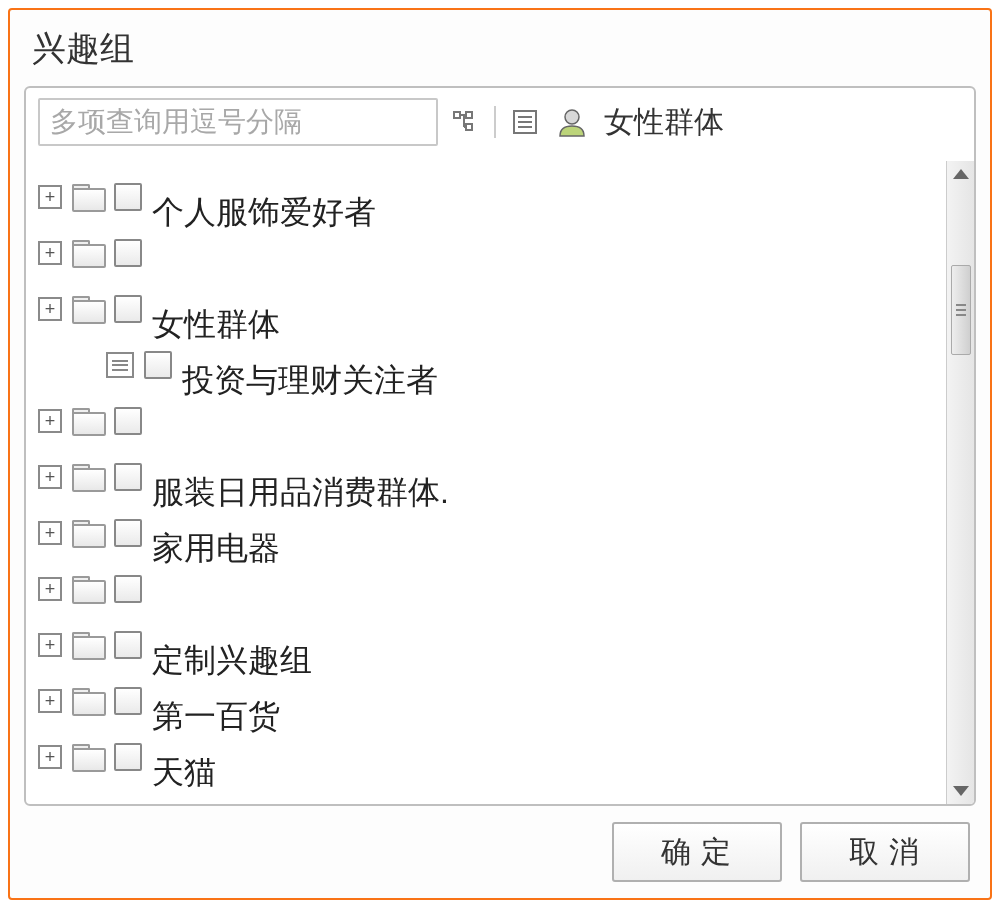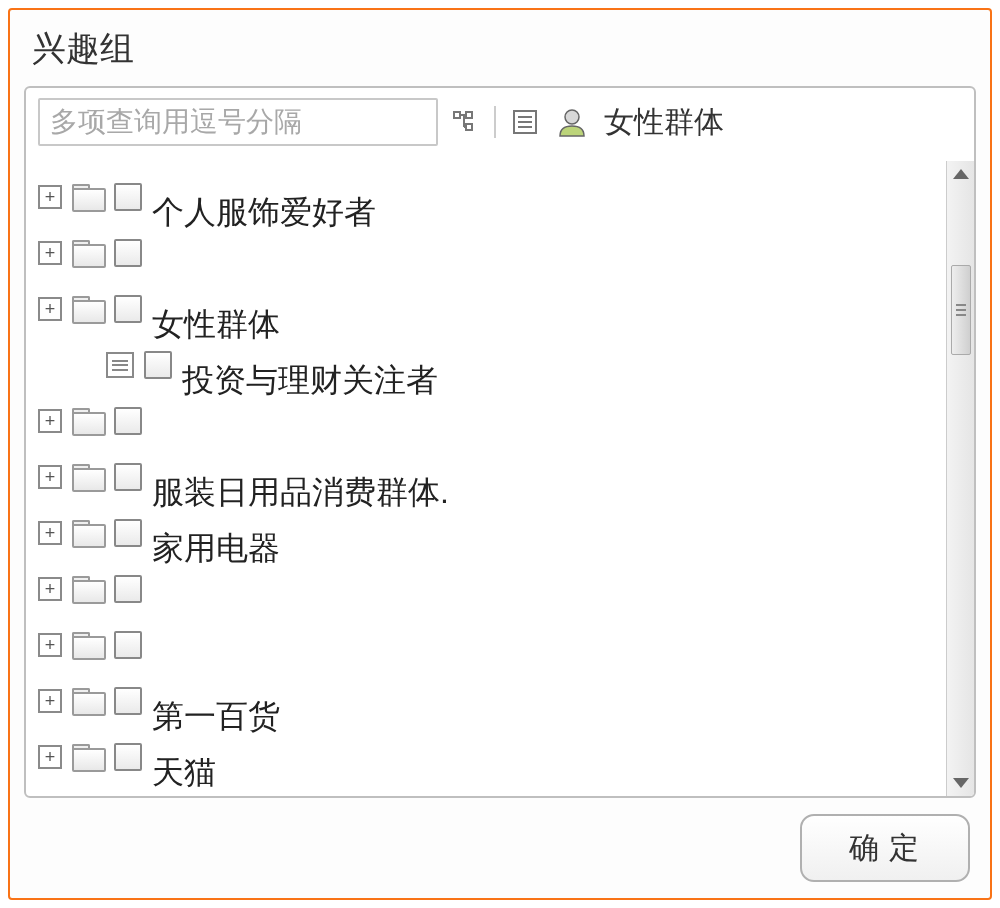--- a/index.html
+++ b/index.html
@@ -207,23 +207,23 @@
   .sb-thumb span { width: 10px; height: 2px; background: #888; }
   .sb-track { flex: 1; width: 100%; display:flex; justify-content:center; }
   .footer {
     display: flex;
     justify-content: flex-end;
     gap: 18px;
     padding: 16px 6px 2px 0;
   }
   .btn {
     min-width: 170px;
-    height: 68px;
+    height: 60px;
     border: 2px solid #b0b0b0;
-    border-radius: 14px;
+    border-radius: 3px;
     background: linear-gradient(#ffffff,#f0f0f0);
     font-size: 30px;
     color: #333;
     letter-spacing: 10px;
     padding-left: 14px;
     cursor: pointer;
     display: inline-flex;
     align-items: center;
     justify-content: center;
   }
@@ -312,20 +312,21 @@
           </div>
           <div class="tree-item">
             <span class="expander">+</span>
             <span class="folder-icon"></span>
             <span class="checkbox"></span>
           </div>
           <div class="tree-item">
             <span class="expander">+</span>
             <span class="folder-icon"></span>
             <span class="checkbox"></span>
+            <span class="tree-label">定制兴趣组</span>
           </div>
           <div class="tree-item">
             <span class="expander">+</span>
             <span class="folder-icon"></span>
             <span class="checkbox"></span>
             <span class="tree-label">第一百货</span>
           </div>
           <div class="tree-item">
             <span class="expander">+</span>
             <span class="folder-icon"></span>
@@ -343,14 +344,15 @@
               <span></span>
           </div>
         </div>
         <div class="sb-arrow down"></div>
       </div>
     </div>
   </div>
 
   <div class="footer">
     <button class="btn">确定</button>
+    <button class="btn">取消</button>
   </div>
 </div>
 
 </body></html>

